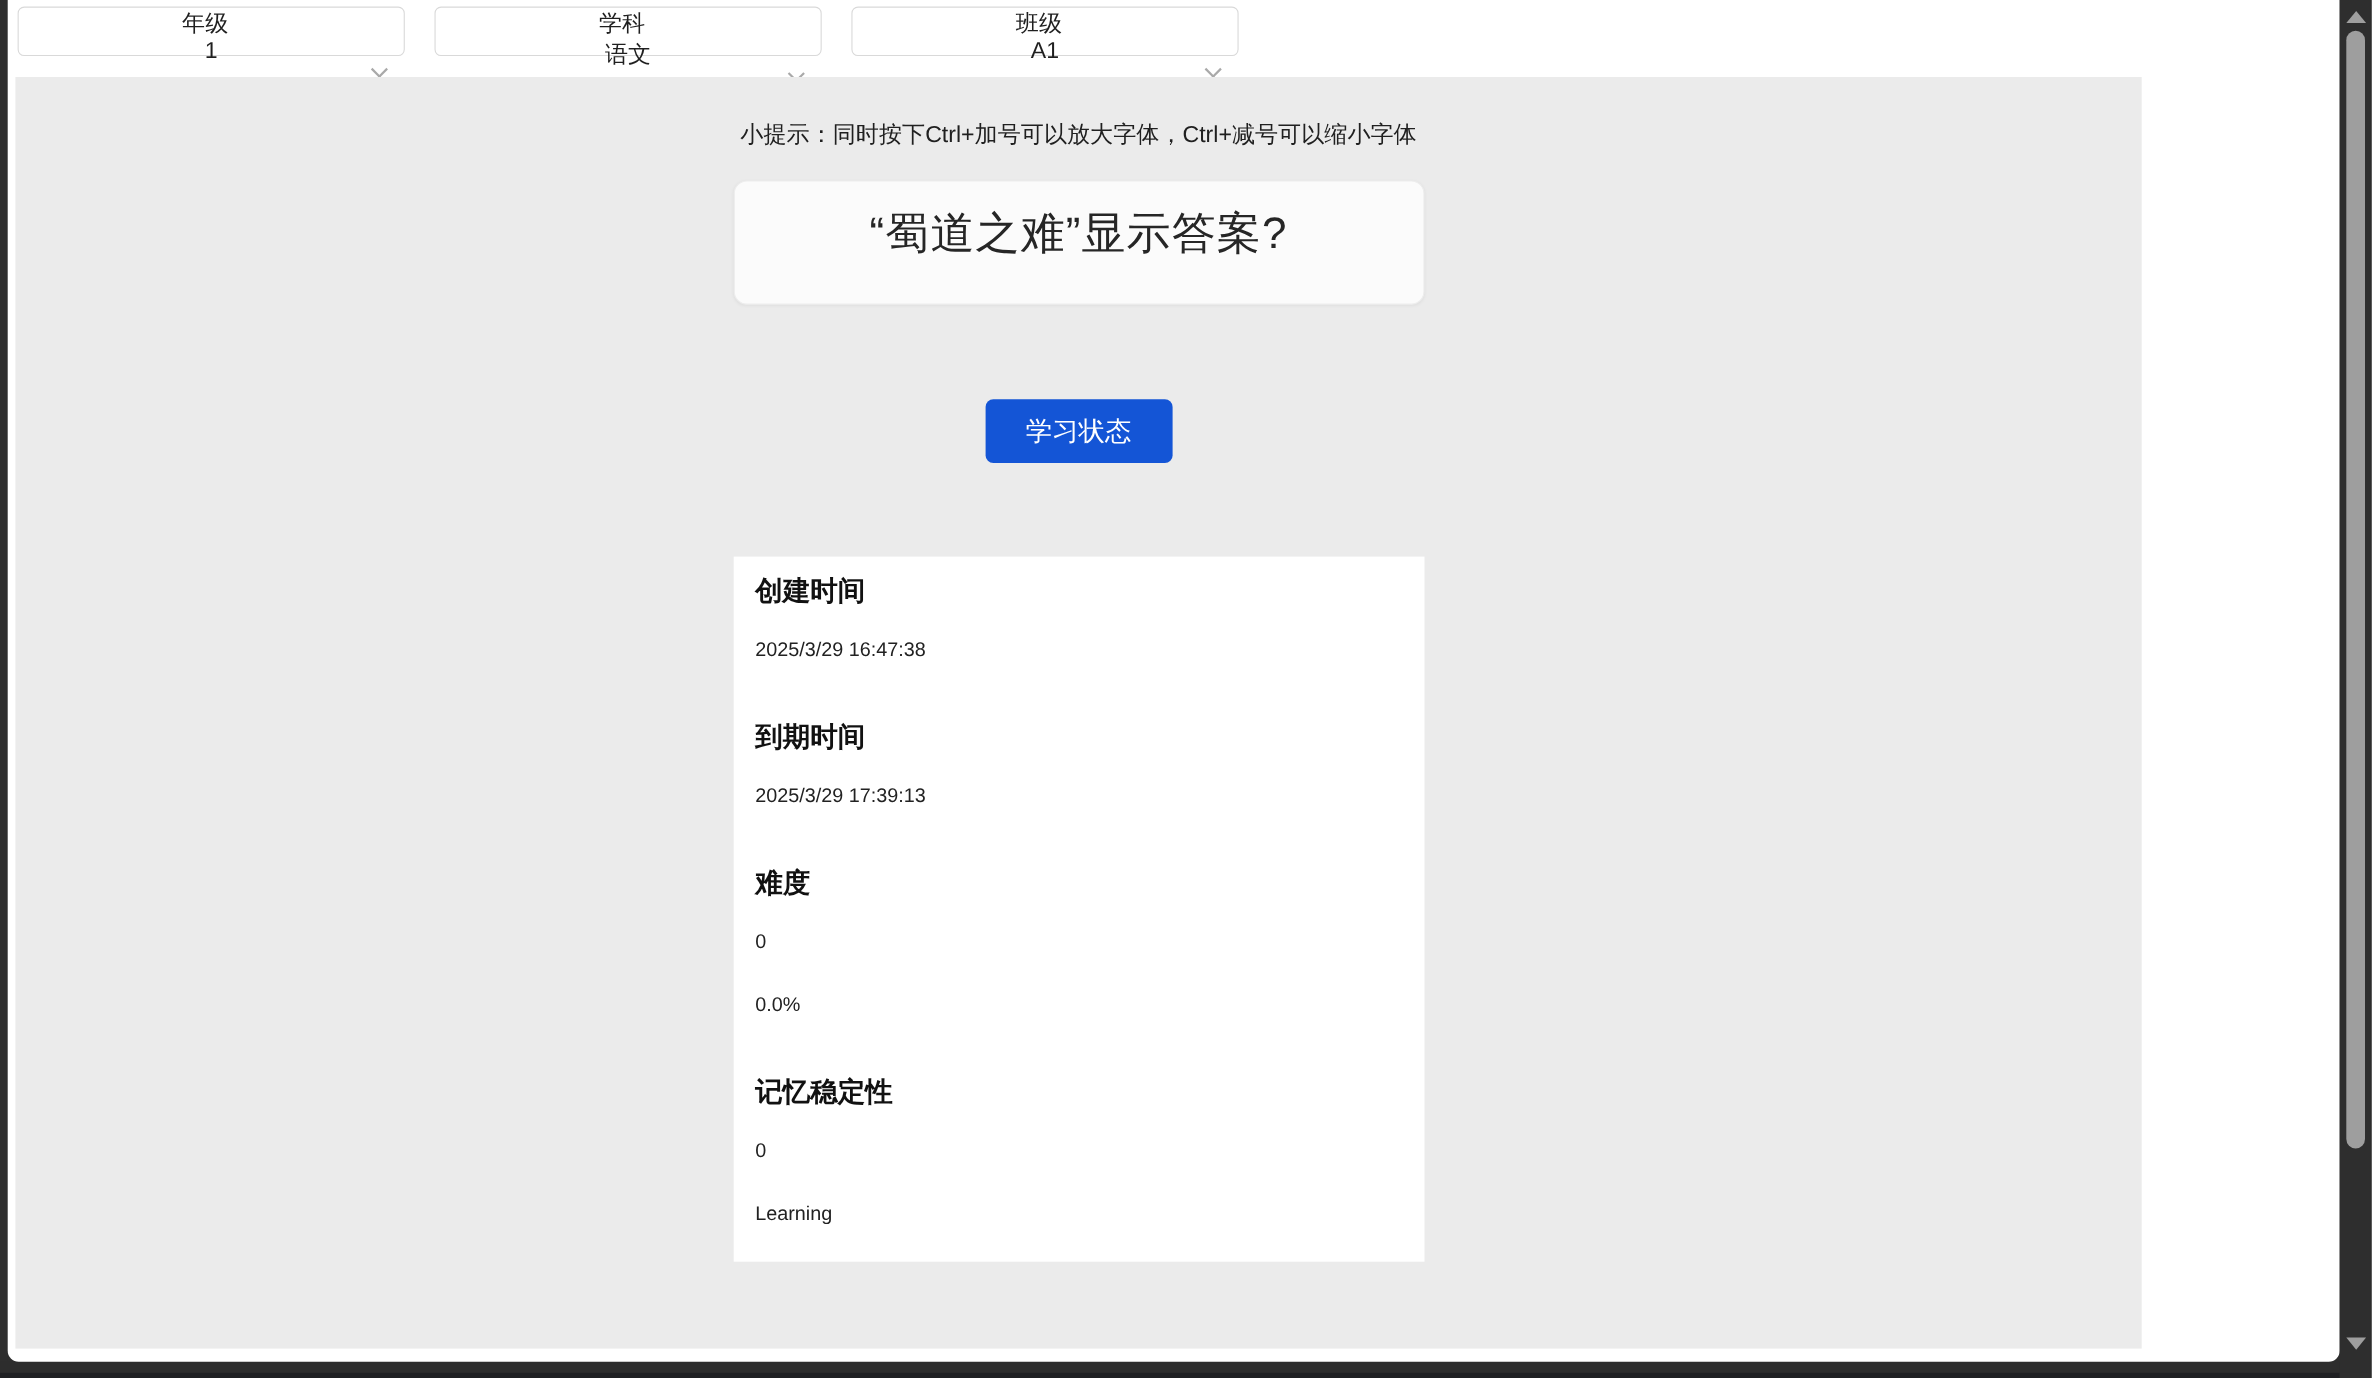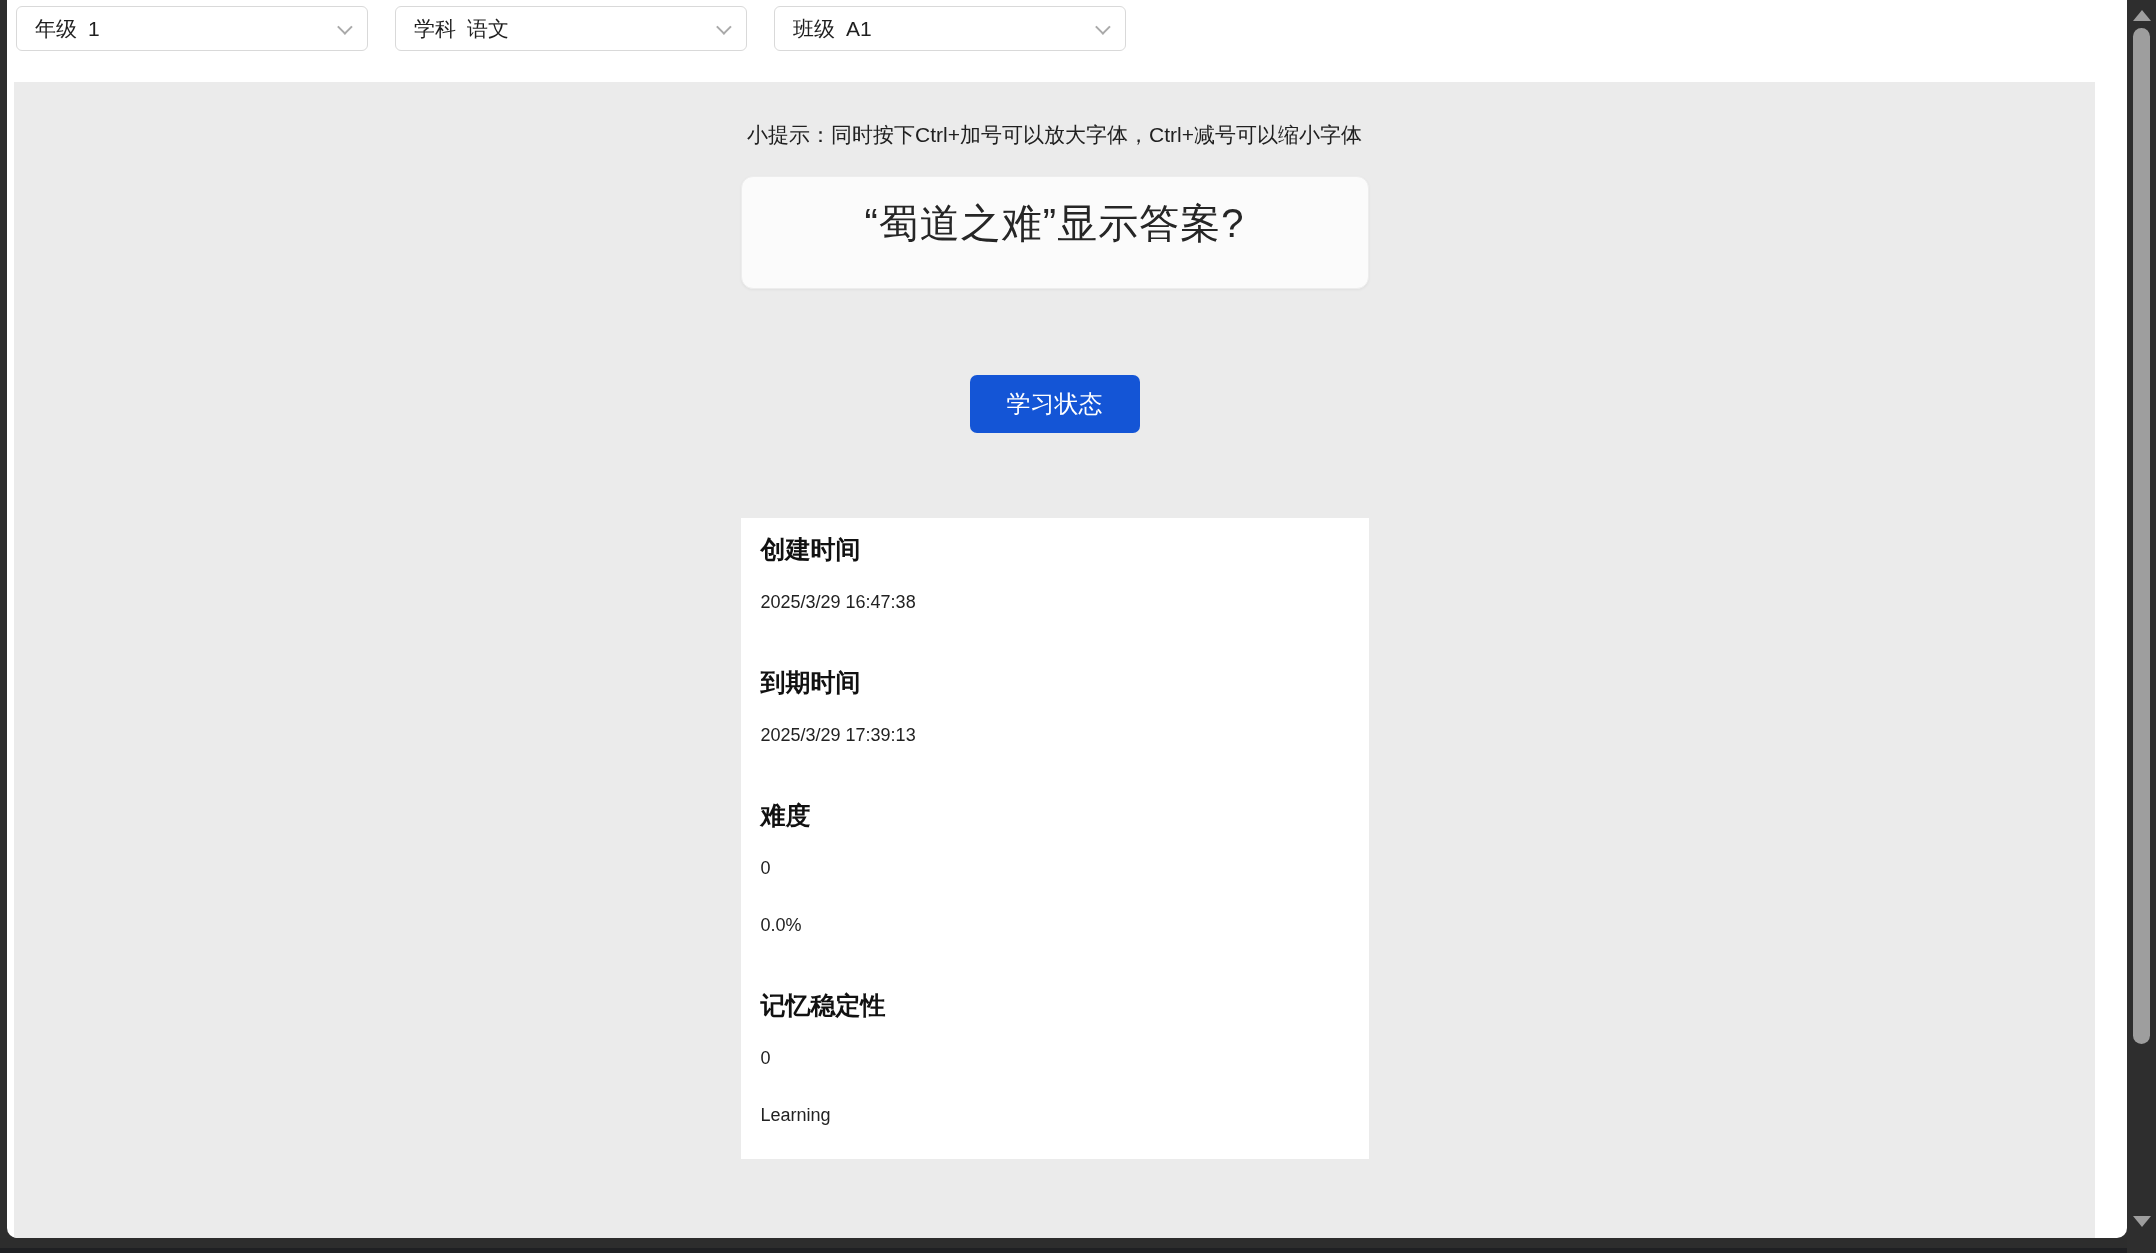--- a/index.html
+++ b/index.html
@@ -17,30 +17,30 @@
   .frame-bottom{position:absolute;left:0;bottom:0;width:2127px;height:15px;background:#2d2d2d;border-bottom:5px solid #1f2023;}
   
   .page{
     position:absolute;left:7px;top:0;width:2120px;height:1238px;
     background:var(--page-bg);border-radius:0 0 10px 10px;overflow:hidden;
   }
   
   .filter-bar{position:absolute;left:9px;top:6px;display:flex;gap:27px;}
   .select{
     width:352px;height:45px;background:#fff;border:1px solid #d9d9d9;border-radius:6px;
-    display:flex;align-items:center;padding:0 18px;font-size:21px;color:#1f1f1f;cursor:default;
+    display:flex;align-items:center;padding:0 18px;font-size:21px;color:#1f1f1f;cursor:default;flex-direction:column;
   }
   .select .lbl{margin-right:11px;}
   .chevron{
     width:11px;height:11px;border-right:2px solid #a9a9a9;border-bottom:2px solid #a9a9a9;
     transform:rotate(45deg) translateY(-2px);margin-left:auto;flex:none;
   }
   
   .content{
-    position:absolute;left:7px;top:82px;width:2081px;height:1156px;
+    position:absolute;left:7px;top:70px;width:1933px;height:1156px;
     background:var(--content-bg);overflow:hidden;
   }
   .column{width:628px;margin:0 auto;}
   .tip{margin-top:39px;text-align:center;font-size:21px;line-height:28px;color:#202020;white-space:nowrap;}
   .question-card{
     margin-top:27px;height:113px;background:#fbfbfb;border:1px solid #ededed;border-radius:12px;
     box-shadow:0 1px 3px rgba(0,0,0,0.05);
     display:flex;align-items:center;justify-content:center;padding-bottom:18px;
   }
   .question-text{font-size:40px;color:#262626;letter-spacing:1px;white-space:nowrap;}

